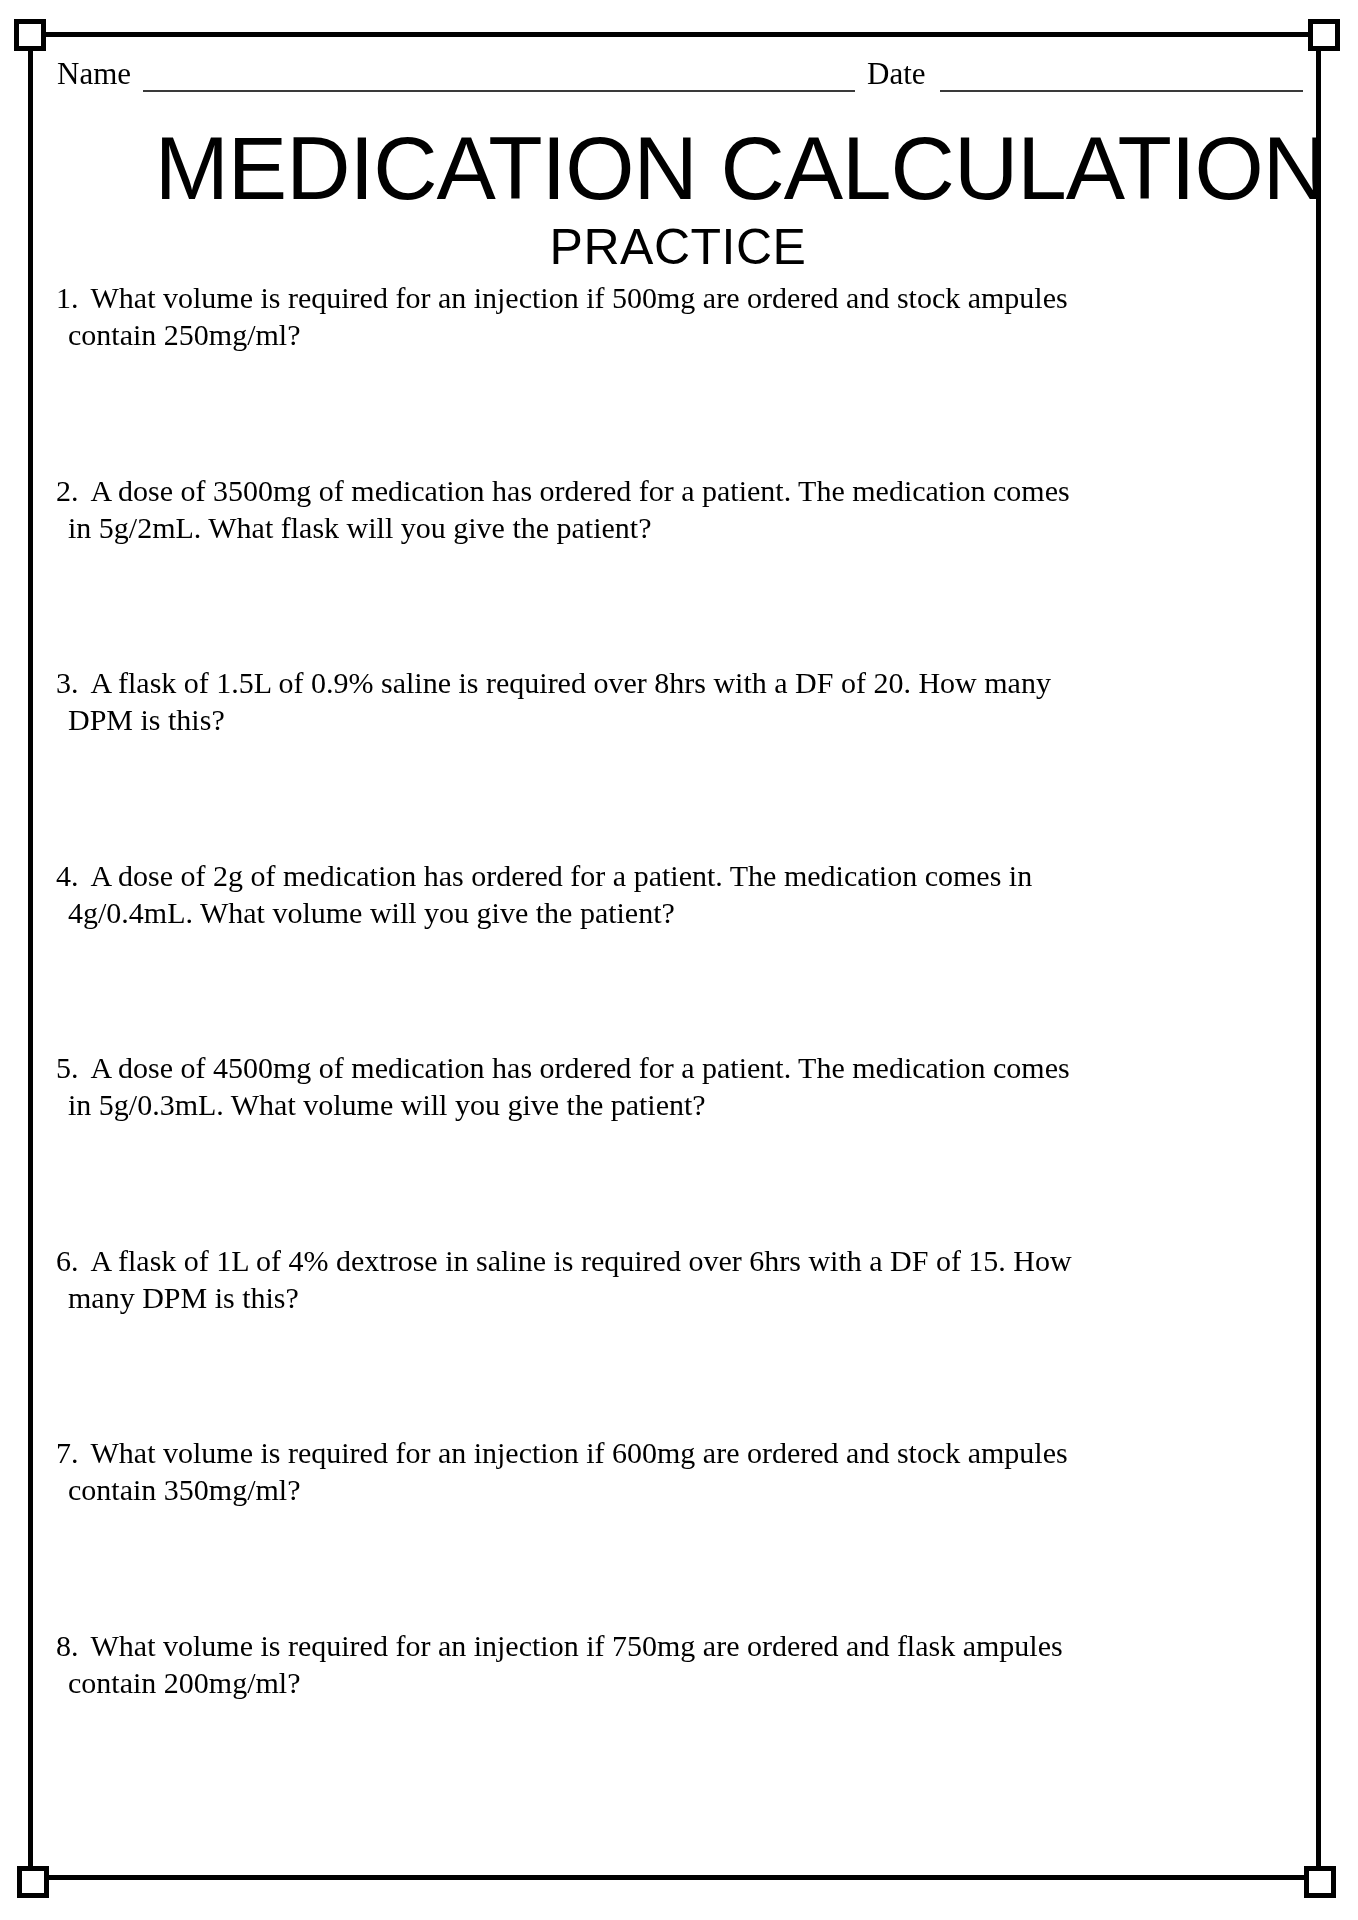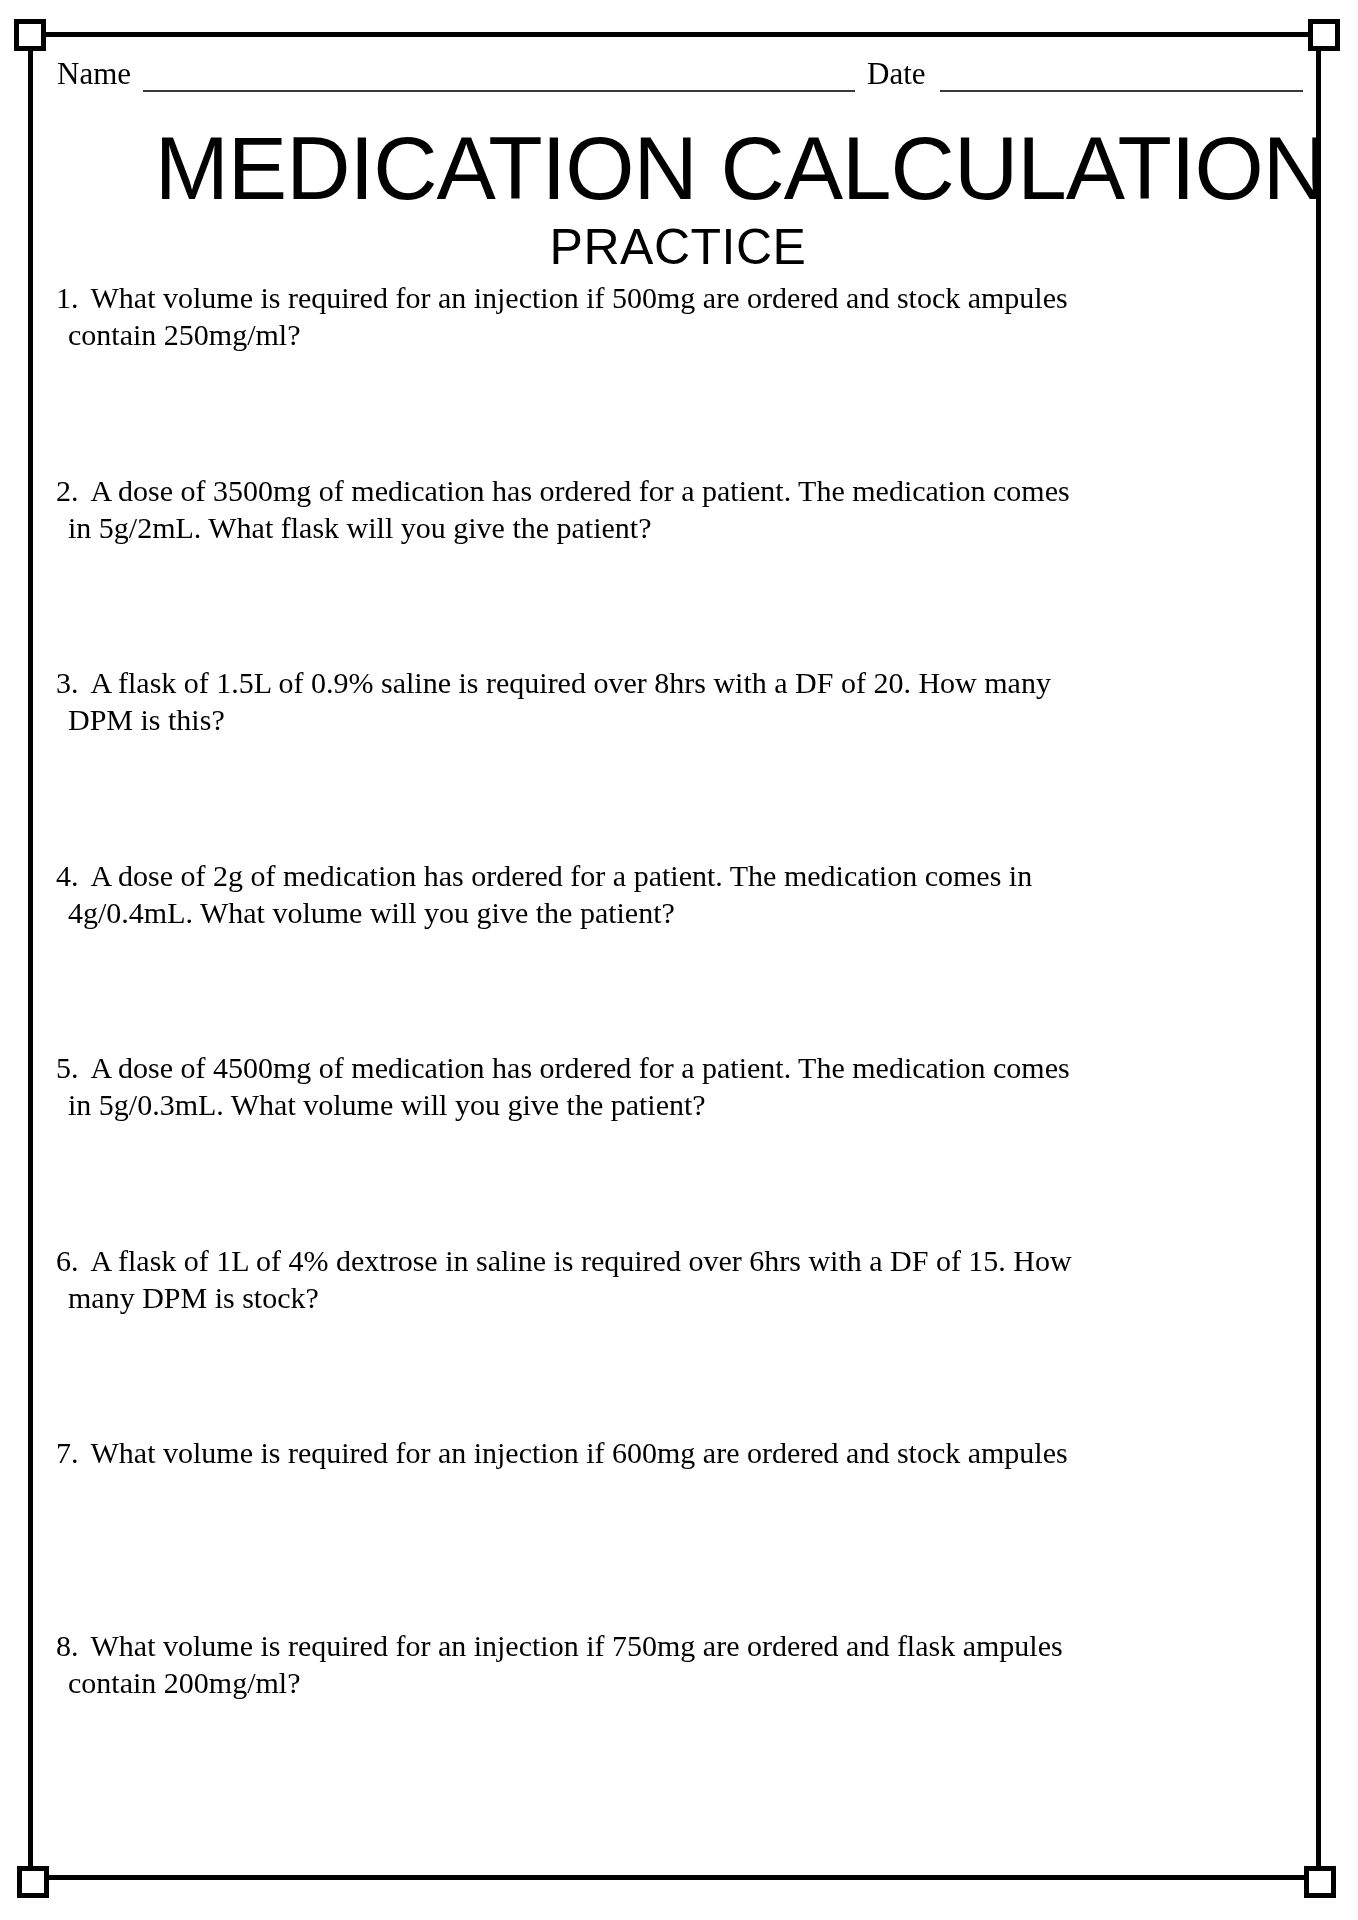--- a/index.html
+++ b/index.html
@@ -123,27 +123,28 @@
     <div class="q-line1">
       <span class="q-num">5.</span><span class="q-text">A dose of 4500mg of medication has ordered for a patient. The medication comes</span>
     </div>
     <div class="q-line2">in 5g/0.3mL. What volume will you give the patient?</div>
   </div>
 
   <div class="question">
     <div class="q-line1">
       <span class="q-num">6.</span><span class="q-text">A flask of 1L of 4% dextrose in saline is required over 6hrs with a DF of 15. How</span>
     </div>
-    <div class="q-line2">many DPM is stock?</div>
+    <div class="q-line2">many DPM is this?</div>
   </div>
 
   <div class="question">
     <div class="q-line1">
       <span class="q-num">7.</span><span class="q-text">What volume is required for an injection if 600mg are ordered and stock ampules</span>
     </div>
+    <div class="q-line2">contain 350mg/ml?</div>
   </div>
 
   <div class="question">
     <div class="q-line1">
       <span class="q-num">8.</span><span class="q-text">What volume is required for an injection if 750mg are ordered and flask ampules</span>
     </div>
     <div class="q-line2">contain 200mg/ml?</div>
   </div>
 
 </div>

